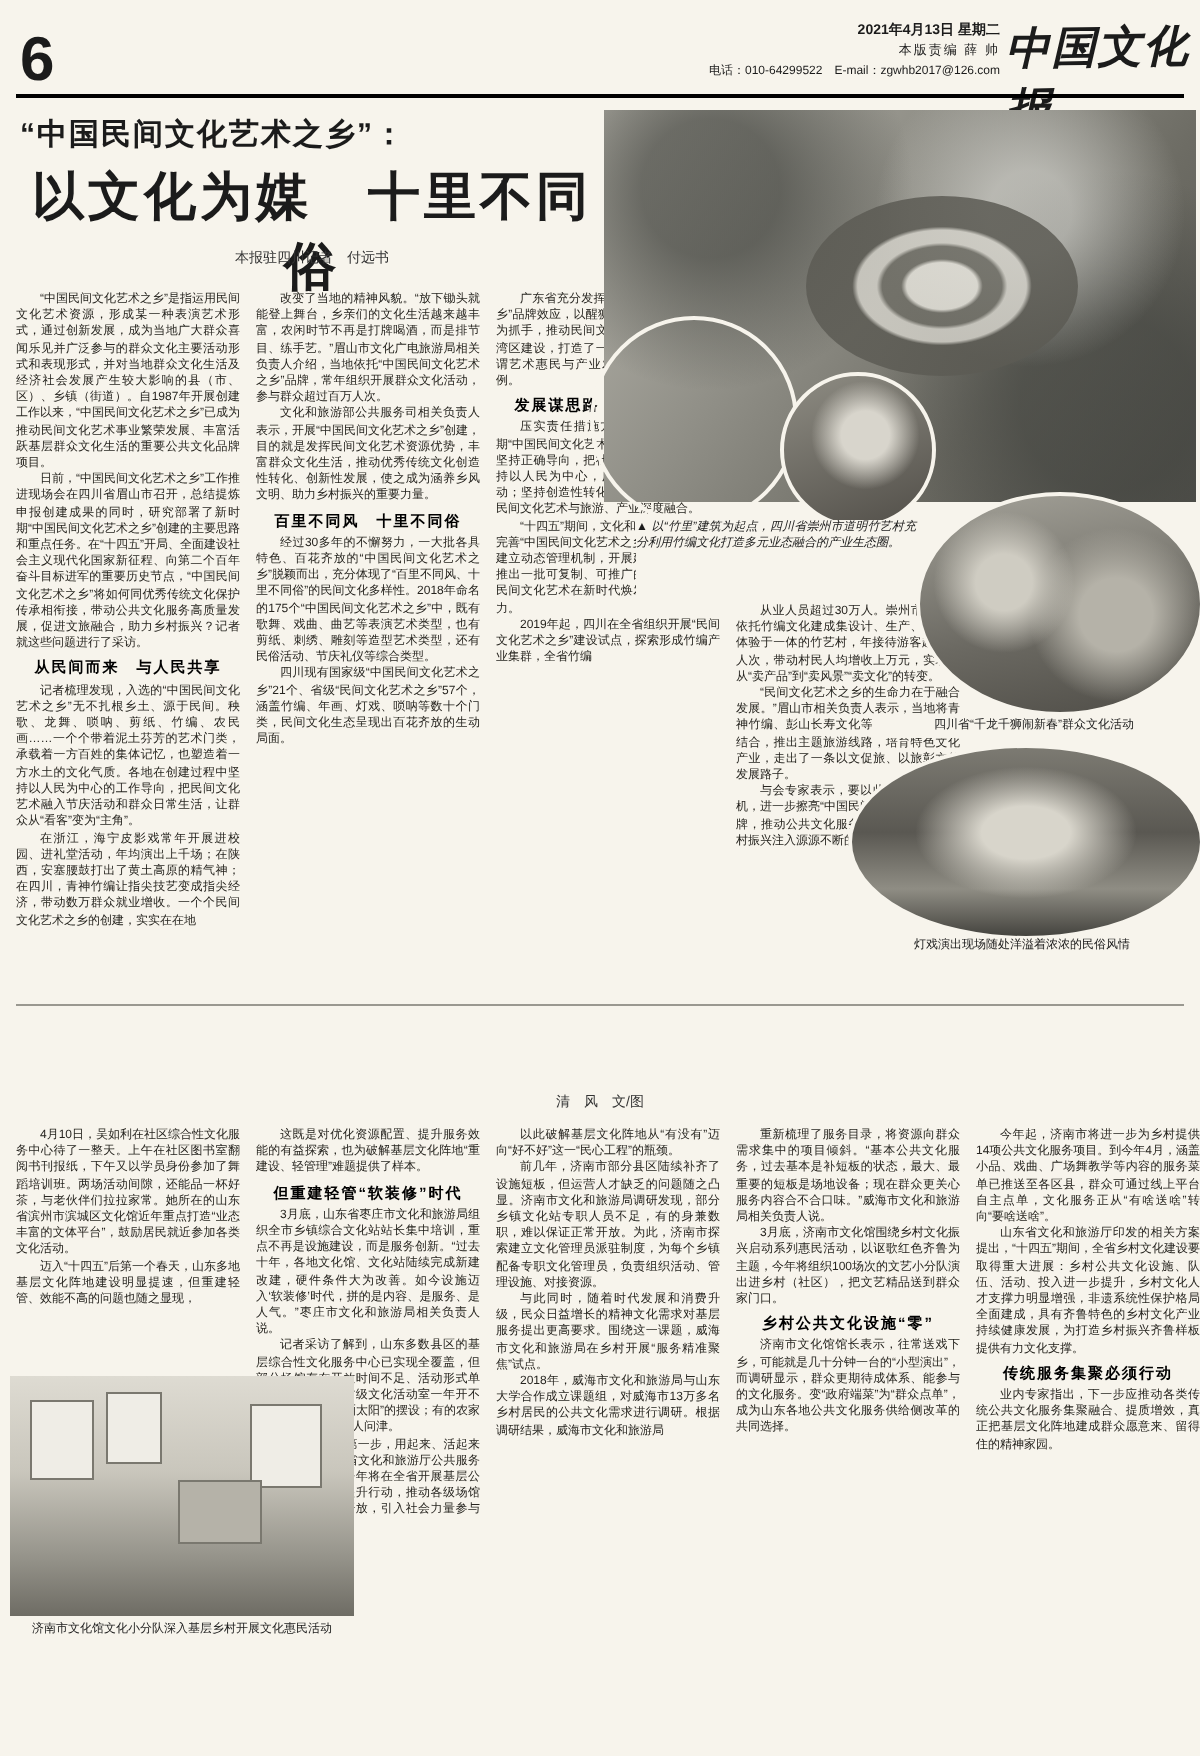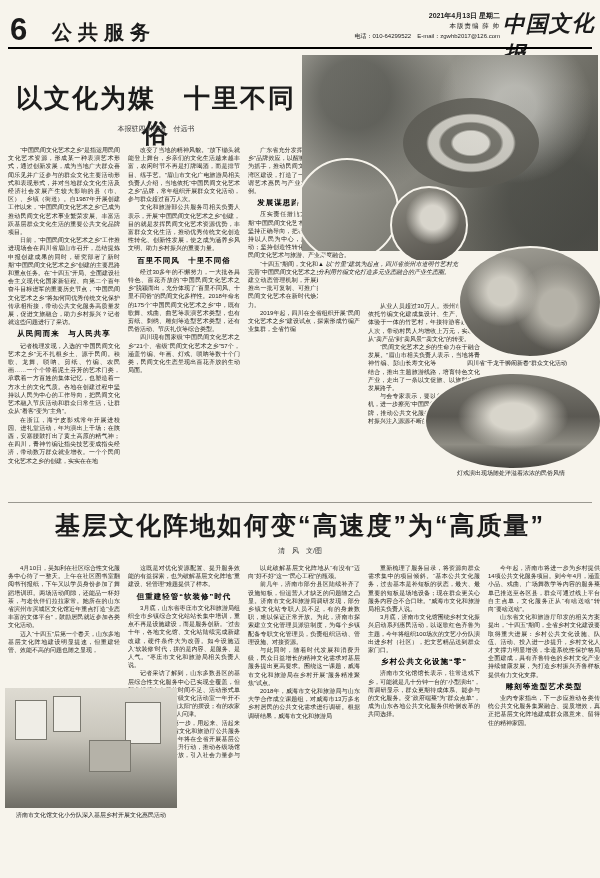--- a/index.html
+++ b/index.html
@@ -80,29 +80,29 @@
   .a2-headline{position:absolute;left:8px;top:509px;width:584px;text-align:center;font-size:25px;
                font-weight:900;letter-spacing:2px;}
   .a2-byline{position:absolute;left:8px;top:546px;width:584px;text-align:center;font-size:7px;color:#333;}
 </style>
 </head>
 <body>
 
 <div class="page">
 
   <div class="pagenum">6</div>
-  <div class="section">公共服务</div>
   <div class="hdr-right">
     <div class="hdr-date">2021年4月13日 星期二</div>
     <div class="hdr-ed">本版责编 薛 帅</div>
     <div class="hdr-contact">电话：010-64299522　E-mail：zgwhb2017@126.com</div>
   </div>
   <div class="masthead">中国文化报</div>
   <div class="hdr-rule"></div>
 
+  <div class="a1-kicker">“中国民间文化艺术之乡”：</div>
   <div class="a1-headline">以文化为媒　十里不同俗</div>
   <div class="a1-byline">本报驻四川记者　付远书</div>
 
   <div class="col c-a1-2">
       <p>改变了当地的精神风貌。“放下锄头就能登上舞台，乡亲们的文化生活越来越丰富，农闲时节不再是打牌喝酒，而是排节目、练手艺。”眉山市文化广电旅游局相关负责人介绍，当地依托“中国民间文化艺术之乡”品牌，常年组织开展群众文化活动，参与群众超过百万人次。</p>
       <p>文化和旅游部公共服务司相关负责人表示，开展“中国民间文化艺术之乡”创建，目的就是发挥民间文化艺术资源优势，丰富群众文化生活，推动优秀传统文化创造性转化、创新性发展，使之成为涵养乡风文明、助力乡村振兴的重要力量。</p>
       <div class="subhead">百里不同风　十里不同俗</div>
       <p>经过30多年的不懈努力，一大批各具特色、百花齐放的“中国民间文化艺术之乡”脱颖而出，充分体现了“百里不同风、十里不同俗”的民间文化多样性。2018年命名的175个“中国民间文化艺术之乡”中，既有歌舞、戏曲、曲艺等表演艺术类型，也有剪纸、刺绣、雕刻等造型艺术类型，还有民俗活动、节庆礼仪等综合类型。</p>
       <p>四川现有国家级“中国民间文化艺术之乡”21个、省级“民间文化艺术之乡”57个，涵盖竹编、年画、灯戏、唢呐等数十个门类，民间文化生态呈现出百花齐放的生动局面。</p>
     </div>
@@ -133,21 +133,20 @@
   <div class="photo ph-circle2"></div>
   <div class="photo ph-oval1"></div>
   <div class="photo ph-oval2"></div>
 
   <div class="caption cap1">▲ 以“竹里”建筑为起点，四川省崇州市道明竹艺村充分利用竹编文化打造多元业态融合的产业生态圈。</div>
   <div class="caption cap2">四川省“千龙千狮闹新春”群众文化活动</div>
   <div class="caption cap3">灯戏演出现场随处洋溢着浓浓的民俗风情</div>
 
   <div class="divider"></div>
 
-  <div class="a2-headline">基层文化阵地如何变“高速度”为“高质量”</div>
   <div class="a2-byline">清　风　文/图</div>
 
   <div class="col c-a2 c-a2-1">
       <p>4月10日，吴如利在社区综合性文化服务中心待了一整天。上午在社区图书室翻阅书刊报纸，下午又以学员身份参加了舞蹈培训班。两场活动间隙，还能品一杯好茶，与老伙伴们拉拉家常。她所在的山东省滨州市滨城区文化馆近年重点打造“业态丰富的文体平台”，鼓励居民就近参加各类文化活动。</p>
       <p>迈入“十四五”后第一个春天，山东多地基层文化阵地建设明显提速，但重建轻管、效能不高的问题也随之显现，</p>
     </div>
   <div class="col c-a2 c-a2-2">
       <p>这既是对优化资源配置、提升服务效能的有益探索，也为破解基层文化阵地“重建设、轻管理”难题提供了样本。</p>
       <div class="subhead">但重建轻管“软装修”时代</div>
       <p>3月底，山东省枣庄市文化和旅游局组织全市乡镇综合文化站站长集中培训，重点不再是设施建设，而是服务创新。“过去十年，各地文化馆、文化站陆续完成新建改建，硬件条件大为改善。如今设施迈入‘软装修’时代，拼的是内容、是服务、是人气。”枣庄市文化和旅游局相关负责人说。</p>
@@ -162,21 +161,21 @@
     </div>
   <div class="col c-a2 c-a2-4">
       <p>重新梳理了服务目录，将资源向群众需求集中的项目倾斜。“基本公共文化服务，过去基本是补短板的状态，最大、最重要的短板是场地设备；现在群众更关心服务内容合不合口味。”威海市文化和旅游局相关负责人说。</p>
       <p>3月底，济南市文化馆围绕乡村文化振兴启动系列惠民活动，以讴歌红色齐鲁为主题，今年将组织100场次的文艺小分队演出进乡村（社区），把文艺精品送到群众家门口。</p>
       <div class="subhead">乡村公共文化设施“零”</div>
       <p>济南市文化馆馆长表示，往常送戏下乡，可能就是几十分钟一台的“小型演出”，而调研显示，群众更期待成体系、能参与的文化服务。变“政府端菜”为“群众点单”，成为山东各地公共文化服务供给侧改革的共同选择。</p>
     </div>
   <div class="col c-a2 c-a2-5">
       <p>今年起，济南市将进一步为乡村提供14项公共文化服务项目。到今年4月，涵盖小品、戏曲、广场舞教学等内容的服务菜单已推送至各区县，群众可通过线上平台自主点单，文化服务正从“有啥送啥”转向“要啥送啥”。</p>
       <p>山东省文化和旅游厅印发的相关方案提出，“十四五”期间，全省乡村文化建设要取得重大进展：乡村公共文化设施、队伍、活动、投入进一步提升，乡村文化人才支撑力明显增强，非遗系统性保护格局全面建成，具有齐鲁特色的乡村文化产业持续健康发展，为打造乡村振兴齐鲁样板提供有力文化支撑。</p>
-      <div class="subhead">雕刻等造型艺术类型</div>
+      <div class="subhead">传统服务集聚必须行动</div>
       <p>业内专家指出，下一步应推动各类传统公共文化服务集聚融合、提质增效，真正把基层文化阵地建成群众愿意来、留得住的精神家园。</p>
     </div>
 
   <div class="photo ph-bottom">
     <div class="frame fr1"></div>
     <div class="frame fr2"></div>
     <div class="frame fr3"></div>
     <div class="frame fr4"></div>
   </div>
   <div class="caption cap4">济南市文化馆文化小分队深入基层乡村开展文化惠民活动</div>

